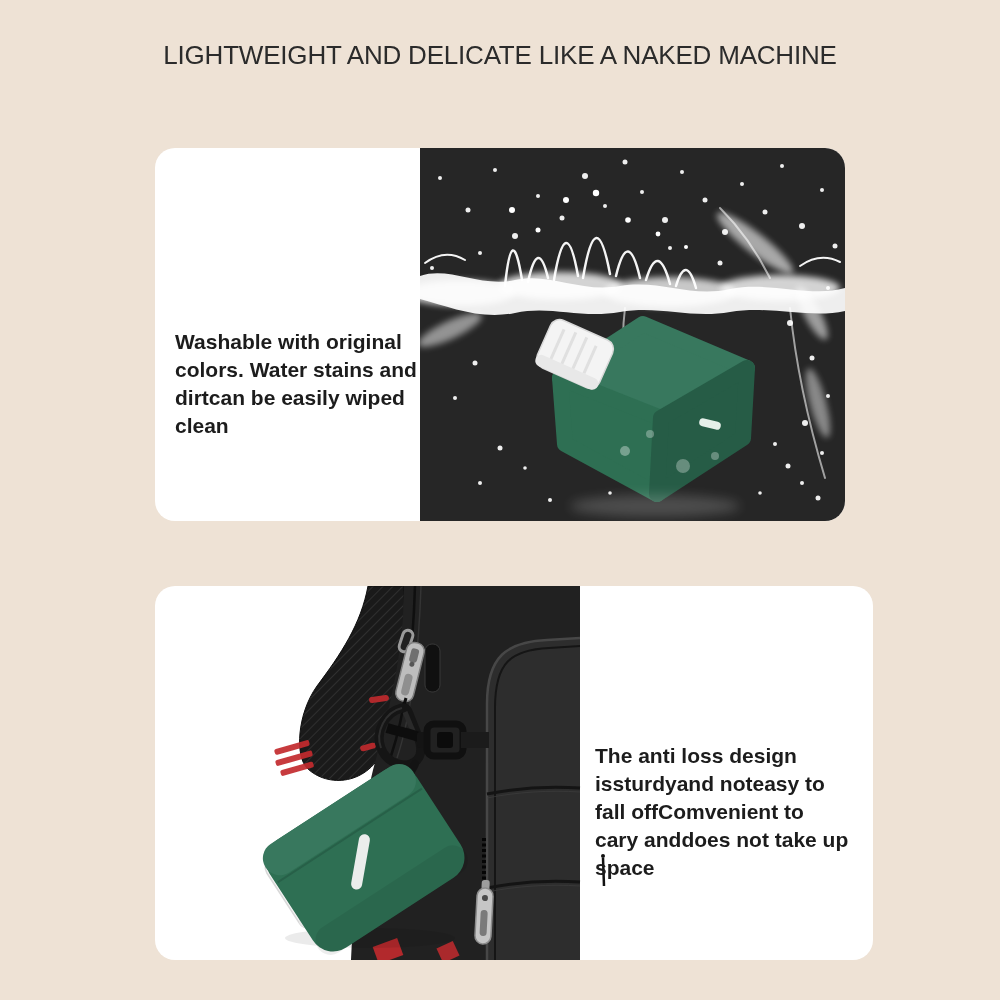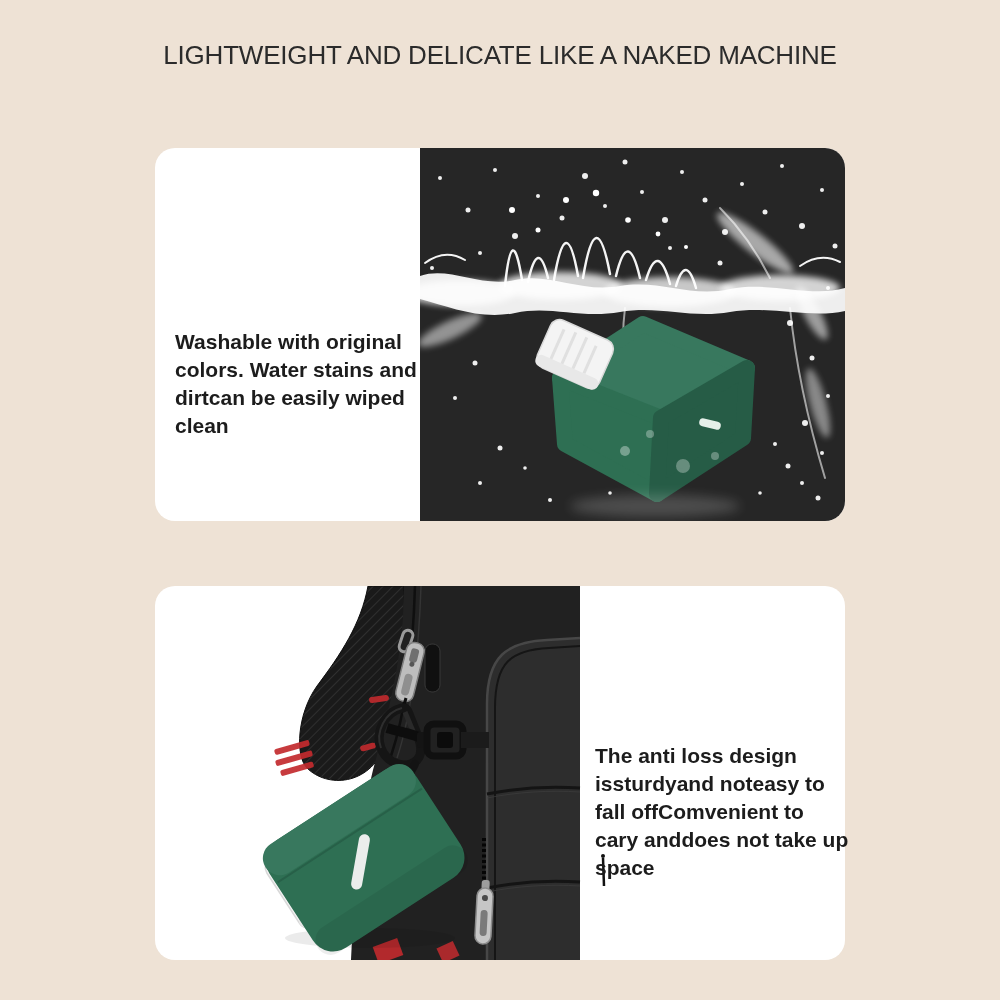--- a/index.html
+++ b/index.html
@@ -5,21 +5,21 @@
   html,body{margin:0;padding:0;background:#fff;}
   .page{position:relative;width:1000px;height:1000px;overflow:hidden;
         background:var(--page-bg,#eee2d5);
         font-family:"Liberation Sans", sans-serif;}
   .page-title{position:absolute;top:40px;left:0;right:0;margin:0;
         text-align:center;font-size:26px;font-weight:400;letter-spacing:-0.2px;
         color:var(--title-color,#2b2b2b);}
   .card{position:absolute;left:155px;width:690px;background:var(--card-bg,#fff);
         border-radius:20px;}
   .card-top{top:148px;height:373px;}
-  .card-bottom{top:586px;height:374px;}
+  .card-bottom{top:586px;height:374px;padding-left:28px;}
   .photo-splash{position:absolute;right:0;top:0;width:425px;height:373px;
         background:var(--photo-bg,#262626);border-radius:0 20px 20px 0;overflow:hidden;}
   .photo-backpack{position:absolute;left:0;top:0;width:690px;height:374px;
         border-radius:20px;overflow:hidden;}
   .desc{position:absolute;margin:0;color:var(--text,#1c1c1c);font-size:21px;
         line-height:28px;font-weight:700;white-space:pre-line;}
   .desc-washable{left:20px;top:180px;width:262px;}
   .desc-antiloss{left:440px;top:156px;width:262px;}
   svg{display:block;}
   .fill-green{fill:var(--product-green,#2e6f53);}

